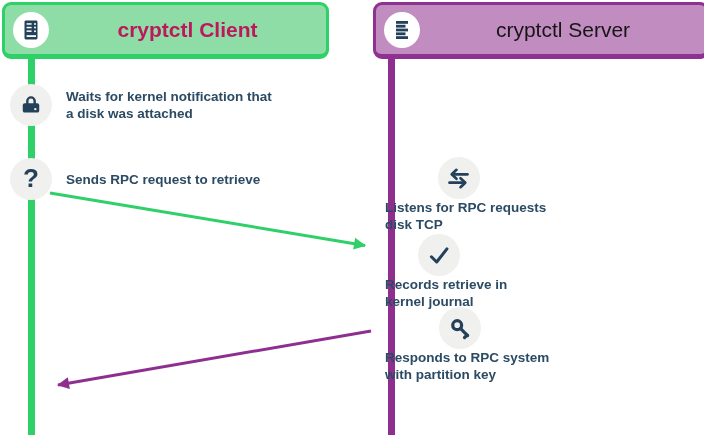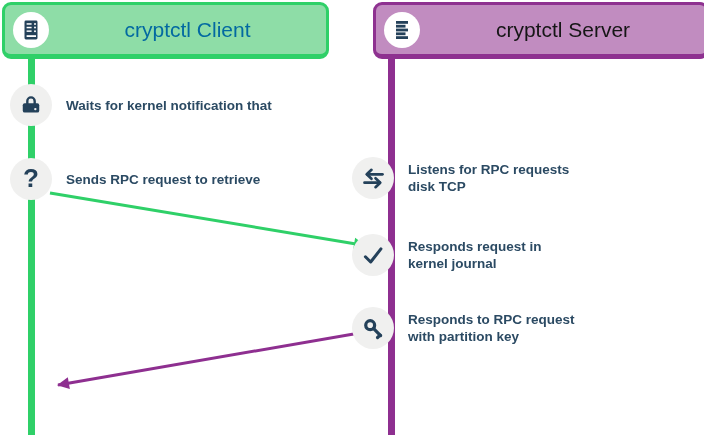--- a/index.html
+++ b/index.html
@@ -18,27 +18,27 @@
     position:absolute;top:2px;height:49px;display:flex;align-items:center;
     border:3px solid;border-bottom-width:5px;border-radius:9px;z-index:4;box-sizing:content-box;
   }
   .header.client{left:2px;width:321px;background:#8edda7;border-color:#2fd068;}
   .header.server{left:362px;width:330px;background:#c18cc0;border-color:#8e3190;margin-left:11px;}
   .hicon{
     width:36px;height:36px;border-radius:50%;background:#ffffff;margin-left:8px;
     display:flex;align-items:center;justify-content:center;flex:0 0 auto;
   }
   .htitle{flex:1;text-align:center;font-size:21px;font-weight:400;}
-  .header.client .htitle{color:#0369a1;}
+  .header.client .htitle{color:#be185d;font-weight:bold;}
   .header.server .htitle{color:#161616;}
   
   .event{position:absolute;display:flex;align-items:center;z-index:3;}
   .event.client{left:10px;align-items:center;}
   .event.client.last{left:9px;}
-  .event.server{left:352px;}
+  .event.server{left:371px;flex-direction:column;}
   .ecircle{
     width:42px;height:42px;border-radius:50%;background:#f0f0ef;
     display:flex;align-items:center;justify-content:center;flex:0 0 auto;
   }
   .etext{margin-left:14px;font-size:13.5px;line-height:17px;font-weight:600;color:#2b4a63;white-space:nowrap;}
   .etext span{display:block;}
   .qmark{font-size:26px;font-weight:600;color:#24415a;line-height:1;transform:translateY(-1px);}
 </style>
 </head>
 <body>
@@ -93,20 +93,21 @@
   <div class="event client" style="top:84px">
     <span class="ecircle">
       <svg width="26" height="26" viewBox="0 0 24 24">
         <path d="M8.6 11 V8.4 a3.4 3.4 0 0 1 6.8 0 V11" fill="none" stroke="#24415a" stroke-width="2.2"></path>
         <rect x="4.4" y="10.4" width="15.2" height="8.6" rx="1.8" fill="#24415a"></rect>
         <circle cx="16" cy="15.8" r="1.1" fill="#f0f0ef"></circle>
       </svg>
     </span>
     <div class="etext">
       <span>Waits for kernel notification that</span>
+      <span>a disk was attached</span>
     </div>
   </div>
 
   <div class="event client" style="top:158px">
     <span class="ecircle">
       <span class="qmark">?</span>
     </span>
     <div class="etext">
       <span>Sends RPC request to retrieve</span>
     </div>
@@ -128,32 +129,32 @@
     </div>
   </div>
 
   <div class="event server" style="top:234px">
     <span class="ecircle">
       <svg width="28" height="28" viewBox="0 0 24 24" fill="none" stroke="#24415a" stroke-width="2.6" stroke-linecap="round" stroke-linejoin="round">
         <path d="M5.5 13.5 L10 18 L18.8 6.8"></path>
       </svg>
     </span>
     <div class="etext">
-      <span>Responds request in</span>
+      <span>Records retrieve in</span>
       <span>kernel journal</span>
     </div>
   </div>
 
   <div class="event server" style="top:307px">
     <span class="ecircle">
       <svg width="26" height="26" viewBox="0 0 24 24" fill="none" stroke="#24415a" stroke-width="3" stroke-linecap="round" stroke-linejoin="round">
         <circle cx="9.4" cy="9.4" r="4.1"></circle>
         <path d="M12.6 12.6 L19 19"></path>
         <path d="M18.6 18.6 L16.2 20.8"></path>
       </svg>
     </span>
     <div class="etext">
-      <span>Responds to RPC request</span>
+      <span>Responds to RPC system</span>
       <span>with partition key</span>
     </div>
   </div>
 
 </div>
 
 </body></html>

